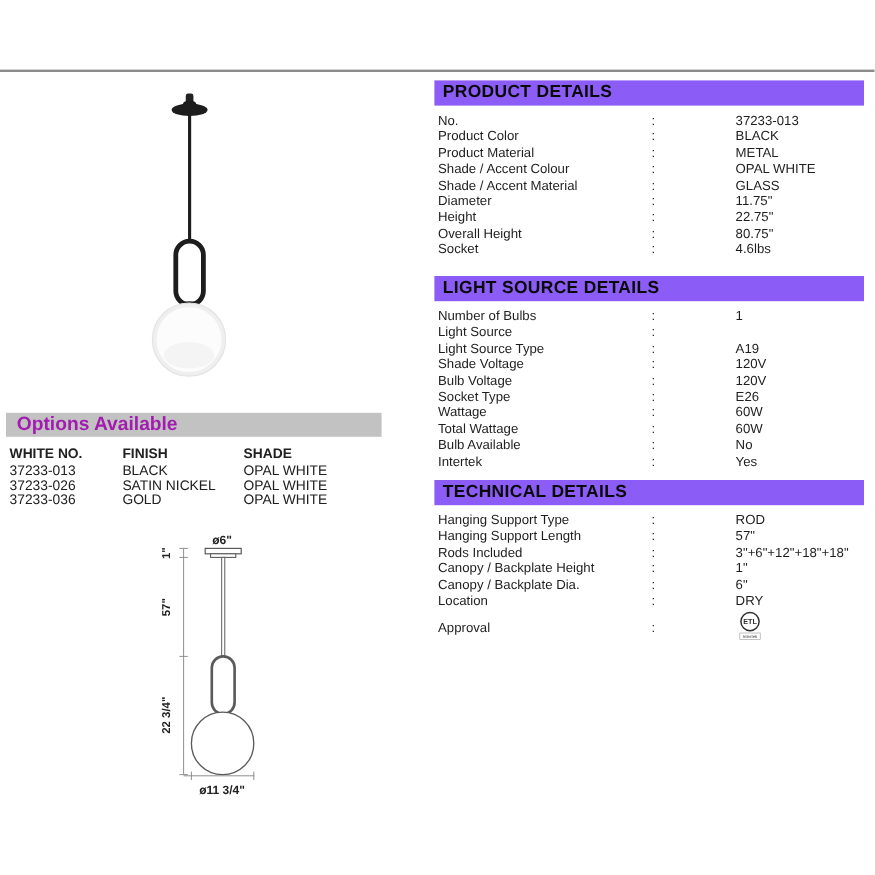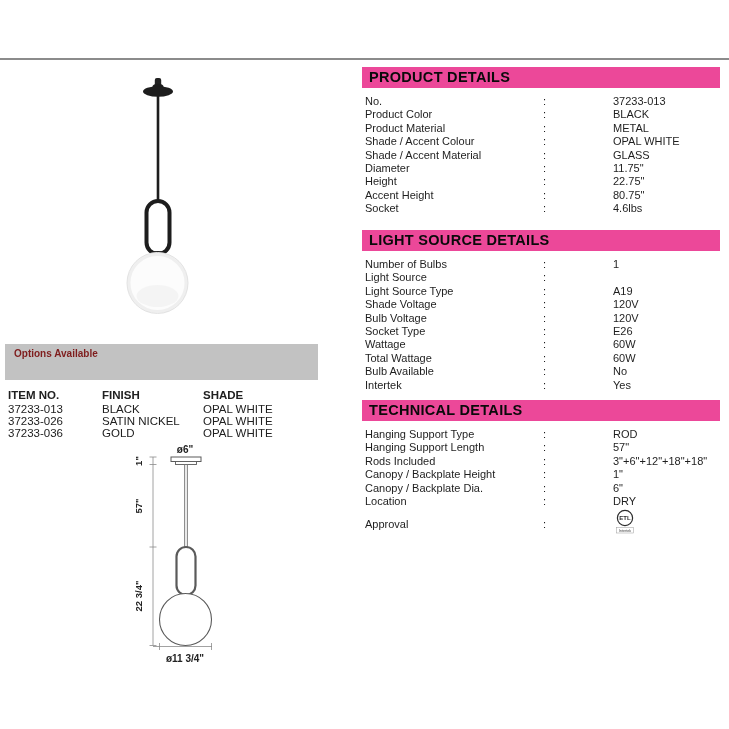--- a/index.html
+++ b/index.html
@@ -5,38 +5,38 @@
   html,body { margin:0; padding:0; background:#ffffff; }
   body { font-family:"Liberation Sans", sans-serif; }
   .page { position:relative; width:729px; height:729px; background:#ffffff; overflow:hidden; }
 
   .top-rule { position:absolute; left:0; top:58px; width:729px; height:2px; background:#8b8b8b; }
 
   
   .photo { position:absolute; left:40px; top:62px; width:240px; height:272px; }
 
   .options { position:absolute; left:5px; top:344px; width:313px; }
-  .options-header { height:36px; background:#c2c2c2; color:#7f1d1d; font-weight:bold;
-                    font-size:10px; line-height:20px; padding-left:9px; }
+  .options-header { height:20px; background:#c2c2c2; color:#a21caf; font-weight:bold;
+                    font-size:16px; line-height:20px; padding-left:9px; }
   .options-table { margin-top:9px; padding-left:3px; font-size:11.5px; color:#202020; }
   .opt-row { display:flex; line-height:12.2px; }
   .opt-head { font-weight:bold; line-height:13px; margin-bottom:1px; }
   .opt-c1 { width:94px; }
   .opt-c2 { width:101px; }
   .opt-c3 { flex:1; }
 
   .tech-drawing { position:absolute; left:125px; top:440px; width:110px; height:235px; }
 
   
   .right-col { position:absolute; left:362px; top:0; width:358px; height:729px; }
   .section { position:absolute; left:0; width:358px; }
   .sec-product { top:67px; }
   .sec-light   { top:230px; }
   .sec-tech    { top:400px; }
-  .sec-header { height:21px; background:#ec4899; color:#0a0a0a; font-weight:bold;
+  .sec-header { height:21px; background:#8b5cf6; color:#0a0a0a; font-weight:bold;
                 font-size:14.5px; line-height:21px; padding-left:7px; letter-spacing:0.3px; }
   .sec-rows { margin-top:7px; padding-left:3px; }
   .kv-row { display:flex; font-size:11px; line-height:13.4px; color:#1e1e1e;gap:38px; }
   .kv-lbl { width:140px; }
   .kv-sep { width:32px; }
   .kv-val { flex:1; }
   .kv-approval { align-items:center; }
   .etl-badge { display:inline-block; margin-top:1px; }
 </style>
 </head>
@@ -55,21 +55,21 @@
     <ellipse cx="118" cy="192.5" rx="8" ry="3.4" fill="#1d1d1d"></ellipse>
     <circle cx="117.5" cy="221" r="30.5" fill="#fcfcfc" stroke="#e3e3e3" stroke-width="1"></circle>
     <circle cx="117.5" cy="221" r="28.5" fill="none" stroke="rgba(0,0,0,0.05)" stroke-width="3"></circle>
     <ellipse cx="117.5" cy="234" rx="21" ry="11" fill="rgba(0,0,0,0.03)"></ellipse>
   </svg>
 
   <div class="options">
     <div class="options-header">Options Available</div>
     <div class="options-table">
       <div class="opt-row opt-head">
-        <span class="opt-c1">ITEM NO.</span>
+        <span class="opt-c1">WHITE NO.</span>
         <span class="opt-c2">FINISH</span>
         <span class="opt-c3">SHADE</span>
       </div>
       <div class="opt-row">
         <span class="opt-c1">37233-013</span>
         <span class="opt-c2">BLACK</span>
         <span class="opt-c3">OPAL WHITE</span>
       </div>
       <div class="opt-row">
         <span class="opt-c1">37233-026</span>
@@ -149,21 +149,21 @@
             <span class="kv-lbl">Diameter</span>
             <span class="kv-sep">:</span>
             <span class="kv-val">11.75"</span>
           </div>
         <div class="kv-row">
             <span class="kv-lbl">Height</span>
             <span class="kv-sep">:</span>
             <span class="kv-val">22.75"</span>
           </div>
         <div class="kv-row">
-            <span class="kv-lbl">Accent Height</span>
+            <span class="kv-lbl">Overall Height</span>
             <span class="kv-sep">:</span>
             <span class="kv-val">80.75"</span>
           </div>
         <div class="kv-row">
             <span class="kv-lbl">Socket</span>
             <span class="kv-sep">:</span>
             <span class="kv-val">4.6lbs</span>
           </div>
       </div>
     </div>

